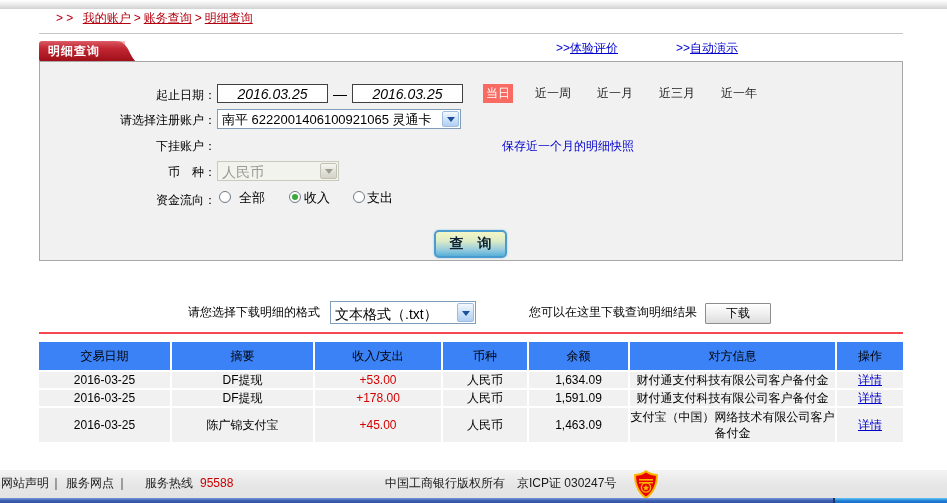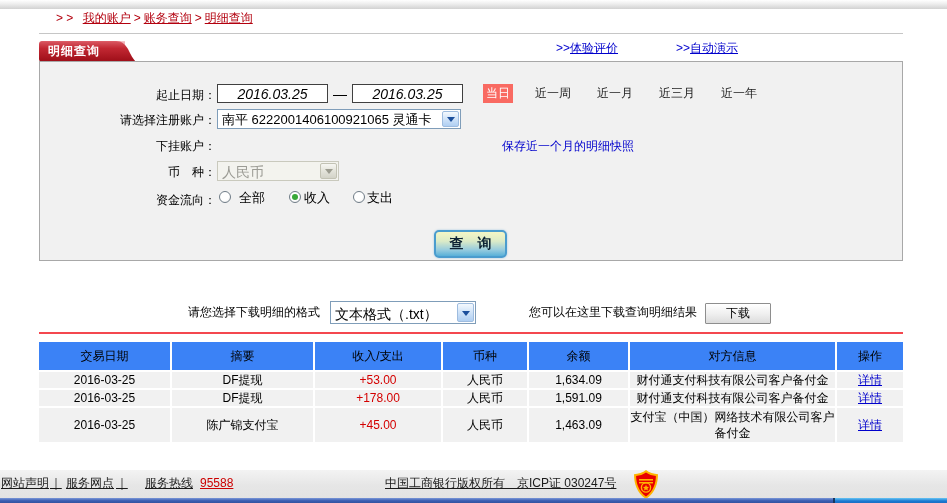--- a/index.html
+++ b/index.html
@@ -100,21 +100,21 @@
   #tx-table th { background:#3b82f6; height:28px; line-height:14px; }
   #tx-table td { background:#f1f1f1; height:16px; line-height:16px; }
   #tx-table tr.tall td { height:34px; line-height:16px; }
   #tx-table th + th, #tx-table td + td { border-left:2px solid #fff; }
   .amt { color:#d40000; }
   a.detail { color:#0000cc; text-decoration:underline; cursor:pointer; }
 
   
   #footer-strip { position:absolute; left:0; top:470px; width:947px; height:28px;
     background:linear-gradient(180deg,#f3f3f3 0%,#e6e6e6 55%,#e3e3e3 100%); }
-  .f-item { position:absolute; top:477px; height:13px; line-height:13px; color:#1a1a1a; white-space:nowrap;text-decoration:underline; }
+  .f-item { position:absolute; top:477px; height:13px; line-height:13px; color:#1a1a1a; white-space:nowrap; }
   .f-link { cursor:pointer; }
   #f-link-1 { left:1px; }
   #f-sep-1 { left:50px; }
   #f-link-2 { left:66px; }
   #f-sep-2 { left:116px; }
   #f-hot { left:145px; }
   #f-hotnum { left:200px; color:#cc0000; }
   #f-copy { left:385px; }
   #badge { position:absolute; left:633px; top:470px; }
 

